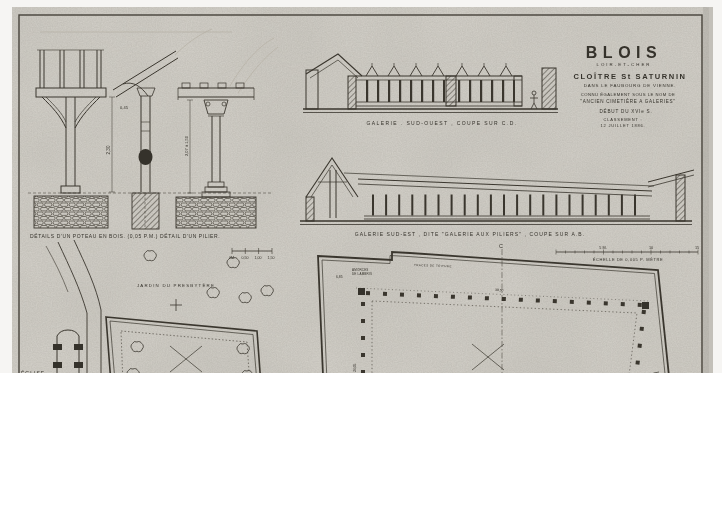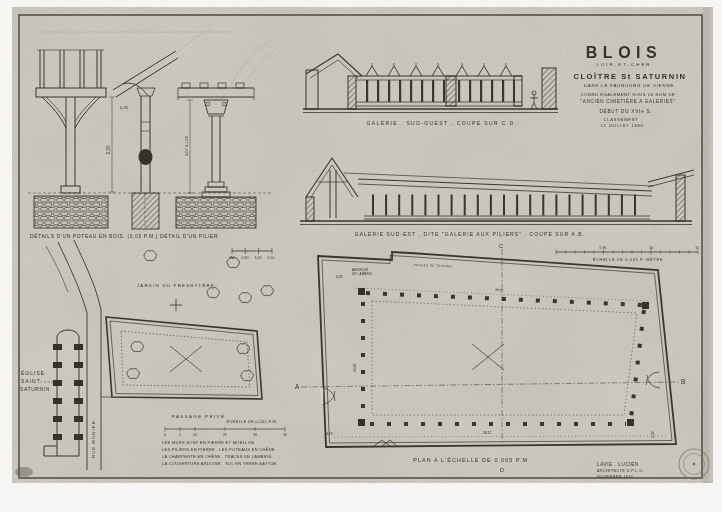--- a/index.html
+++ b/index.html
@@ -1,16 +1,16 @@
 <!DOCTYPE html>
 <html><head>
 <meta charset="utf-8">
 <style>
   html,body{margin:0;padding:0;background:#ffffff;}
-  .stage{position:relative;width:722px;height:512px;background:#ec4899;overflow:hidden;
+  .stage{position:relative;width:722px;height:373px;background:#ec4899;overflow:hidden;
          font-family:"Liberation Sans",sans-serif;}
   svg{position:absolute;left:0;top:0;}
   text{fill:#35322b;font-family:"Liberation Sans",sans-serif;}
   .ink{stroke:#3a362e;fill:none;}
   .faint{stroke:#b7b2a7;fill:none;}
   .poche{fill:#35322b;}
 </style>
 </head>
 <body>
 

